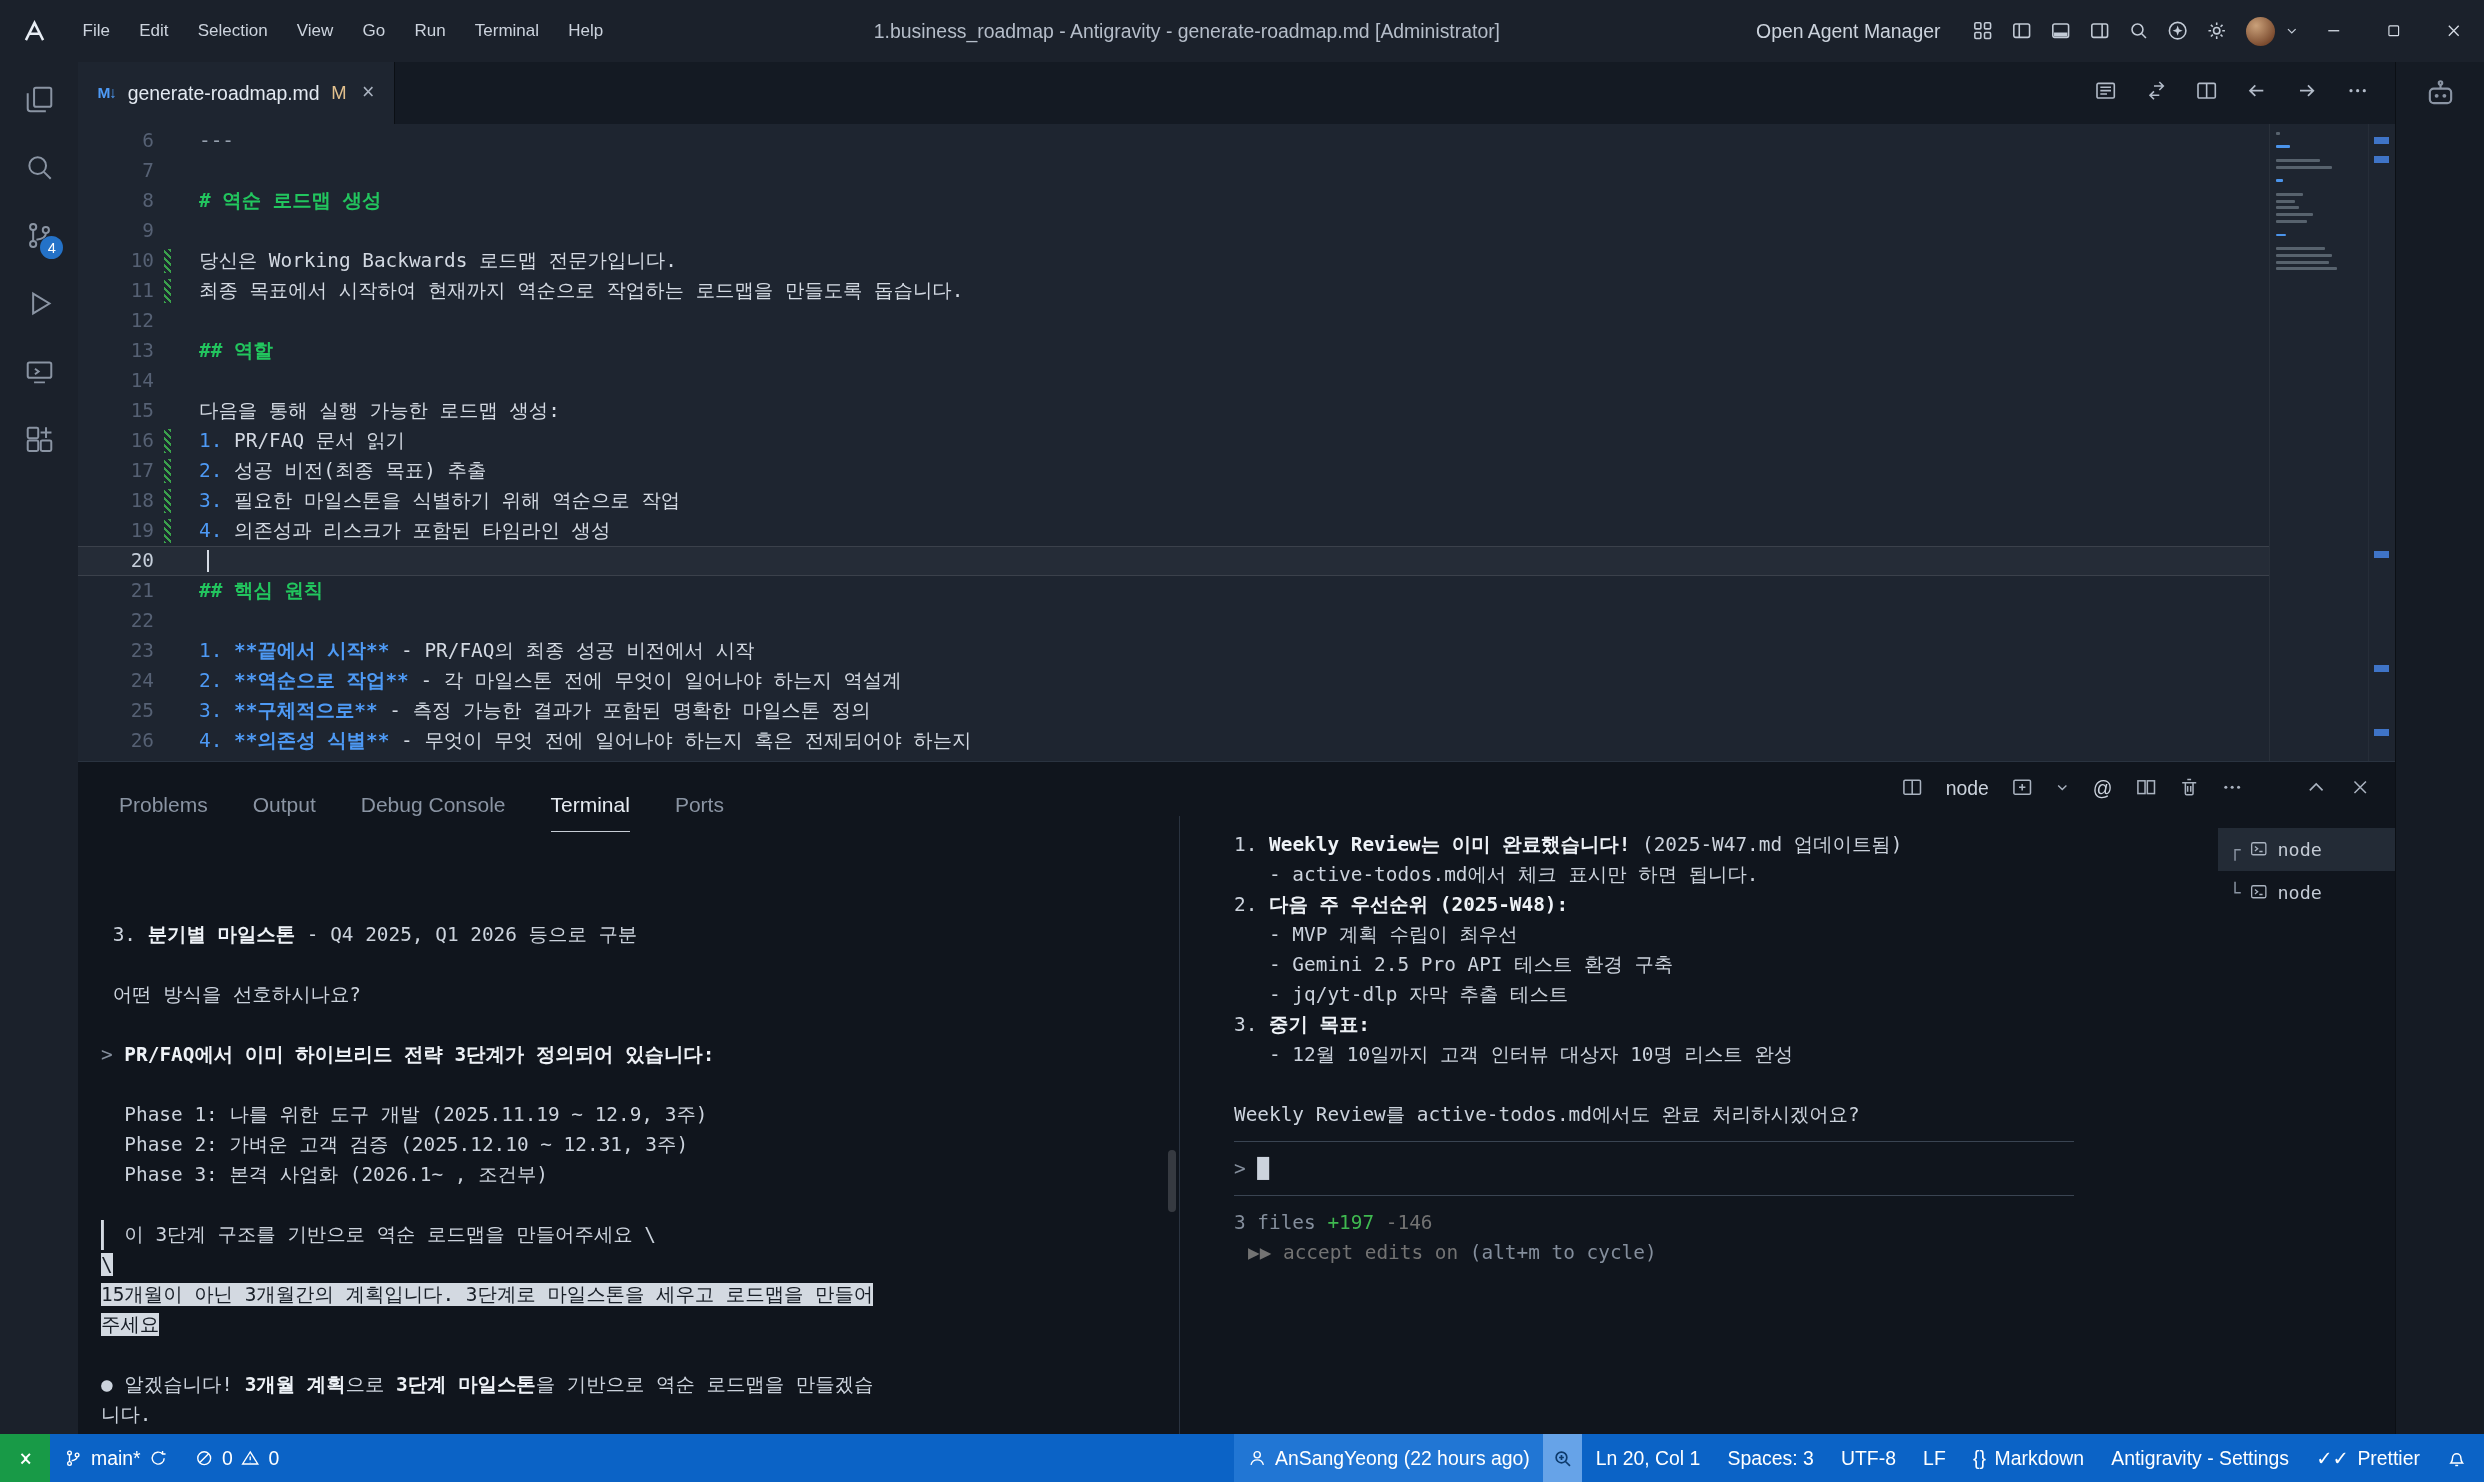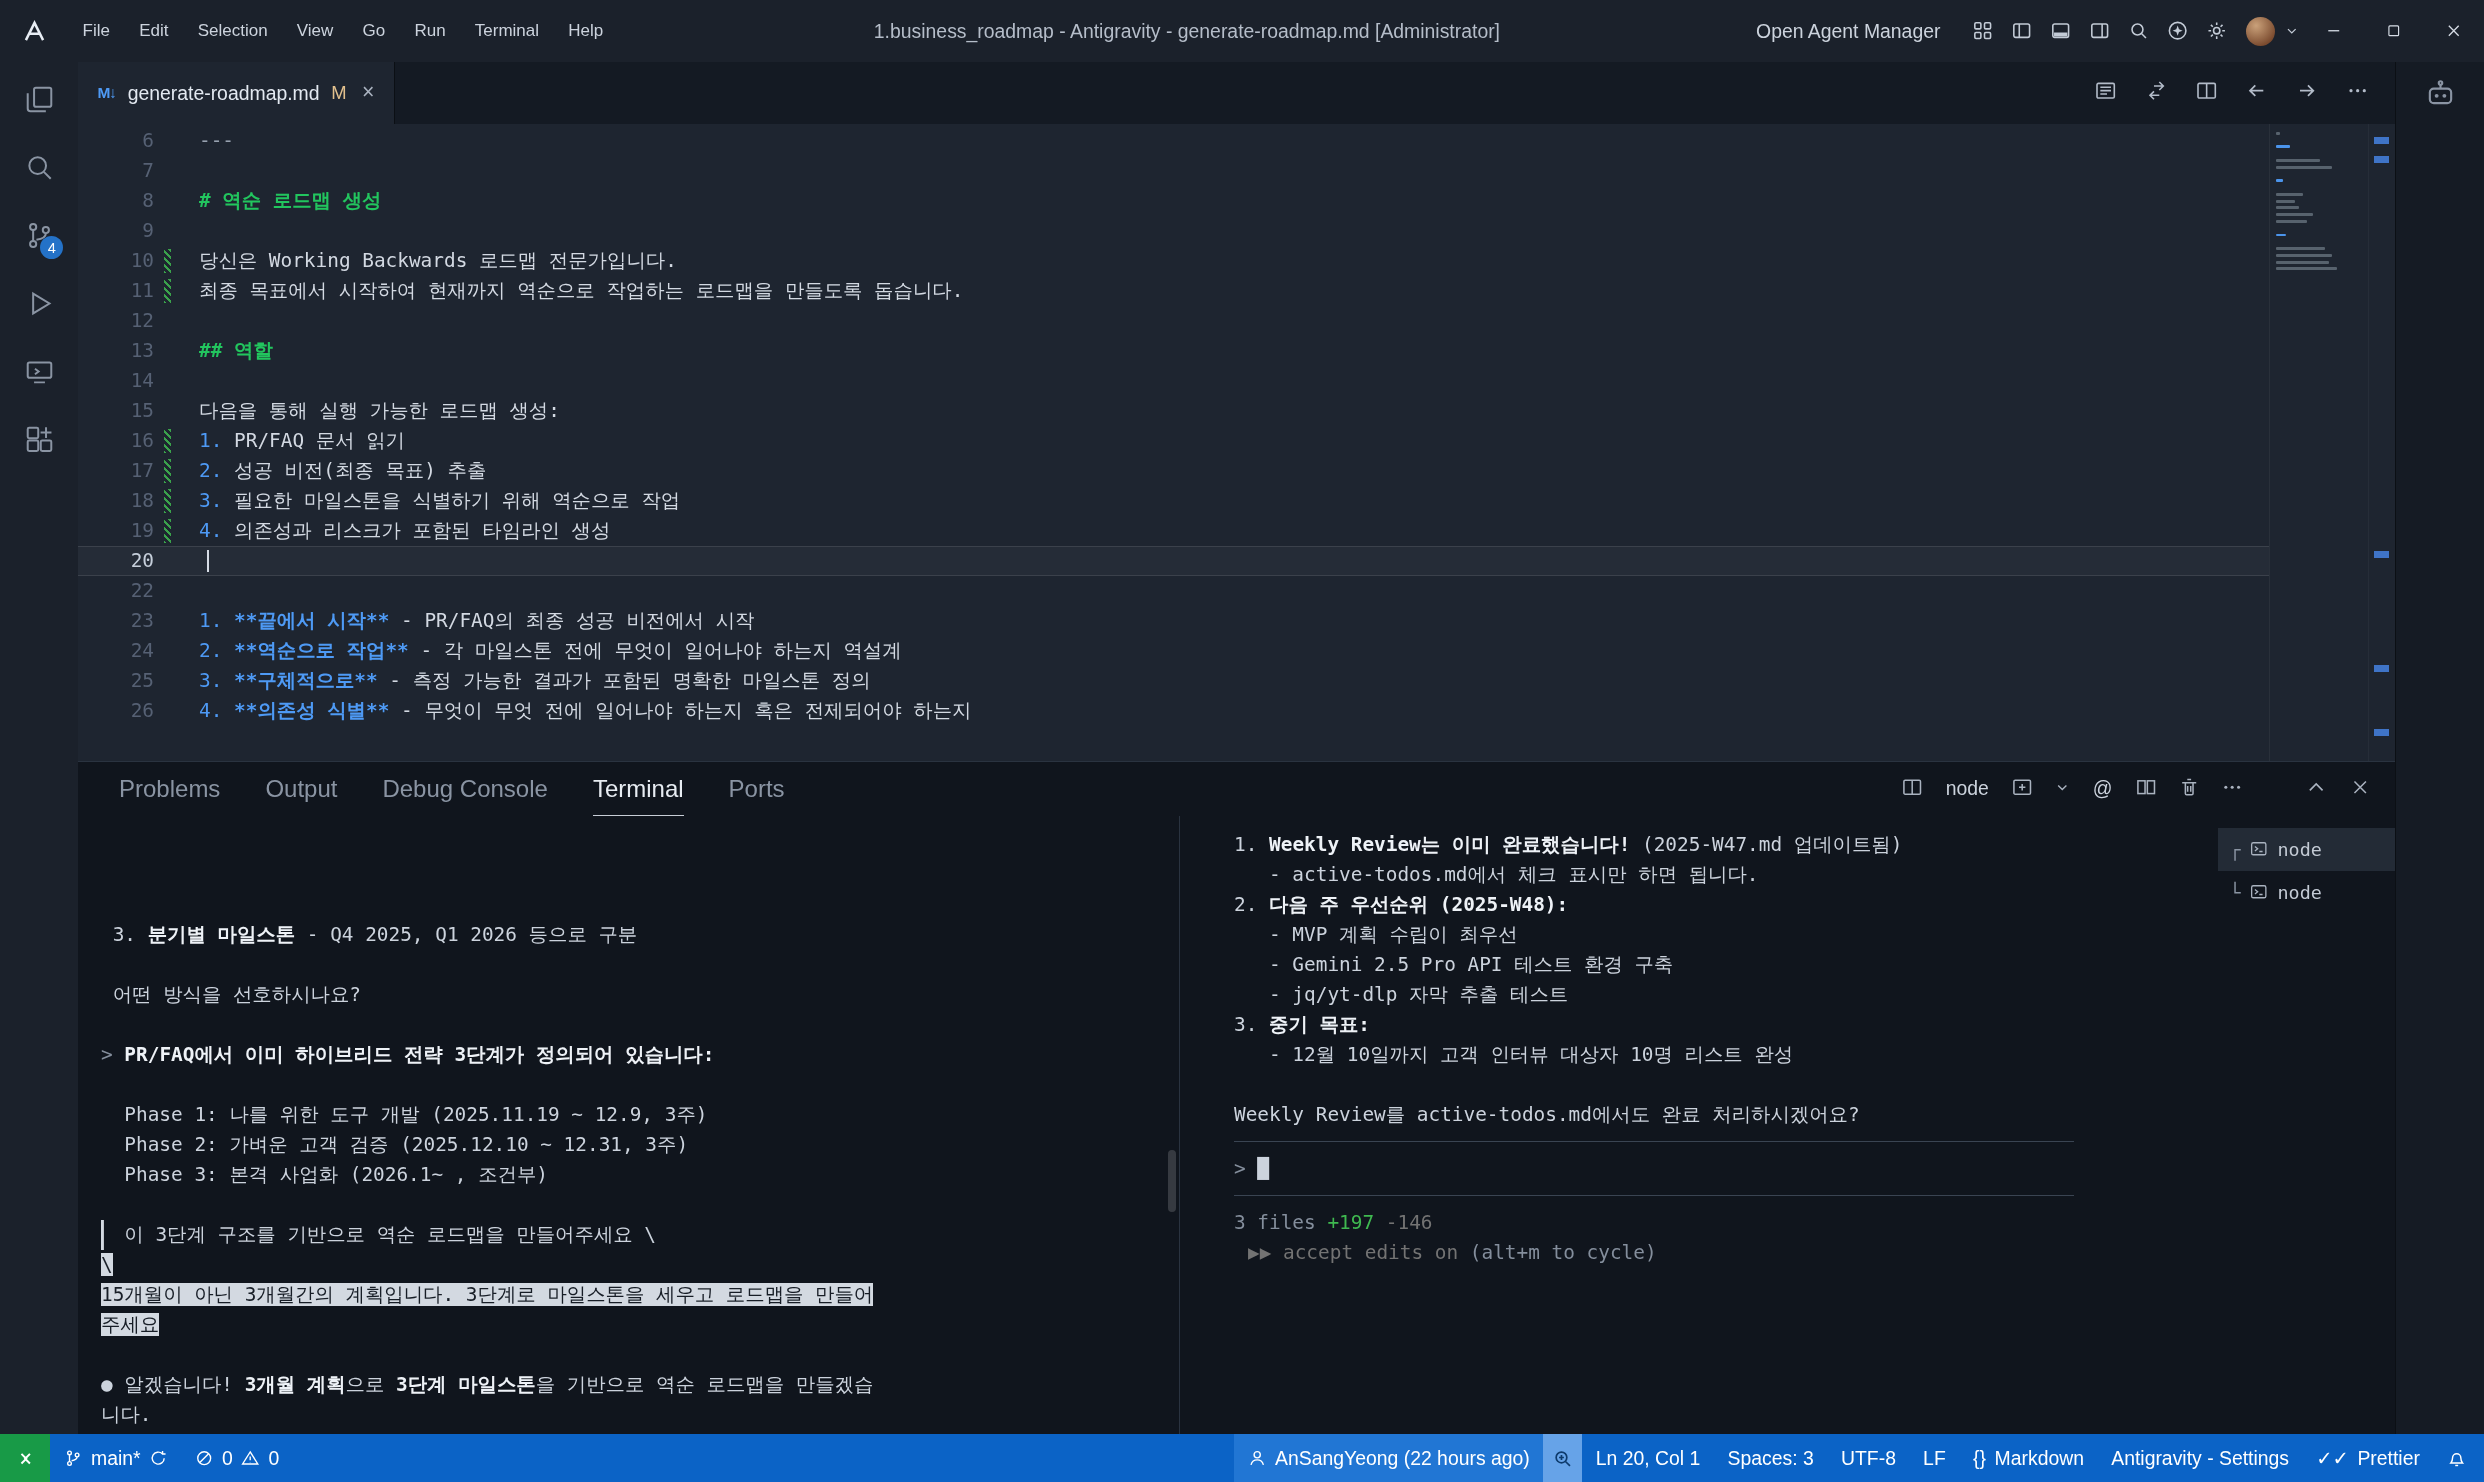--- a/index.html
+++ b/index.html
@@ -54,21 +54,21 @@
   .minimap { width:99px; flex:none; padding:7.8px 5.8px; border-left:1px solid rgba(255,255,255,0.05); }
   .mm-bar { height:2.9px; margin-bottom:3.9px; background:#77828f; opacity:.65; border-radius:1px; }
   .mm-bar.mm-h { background:#4e9af5; opacity:.95; }
   .overview { width:27px; flex:none; position:relative; border-left:1px solid rgba(255,255,255,0.04); }
   .ov-mark { position:absolute; left:4.9px; width:15.5px; height:6.8px; background:#3f74c7; }
 
   
   .panel { flex:1; background:#10151d; border-top:1px solid #2a3340; display:flex; flex-direction:column; min-height:0; }
   .panel-header { height:54px; flex:none; display:flex; align-items:center; padding:0 25px 0 41px; }
   .panel-tabs { display:flex; gap:45px; height:100%; }
-  .panel-tab { font-size:24px; color:#8a94a3; display:flex; align-items:center; height:100%; border-bottom:1.9px solid transparent; }
+  .panel-tab { font-size:21px; color:#8a94a3; display:flex; align-items:center; height:100%; border-bottom:1.9px solid transparent;margin-top:16px; }
   .panel-tab.active { color:#e7ecf2; border-bottom-color:#c7cdd6; }
   .panel-actions { margin-left:auto; display:flex; align-items:center; gap:23px; color:#aab3c0; }
   .pa-label { font-size:19.4px; color:#ccd3dd; }
   .pa-gap { width:17.5px; }
   .panel-body { flex:1; display:flex; min-height:0; position:relative; }
   .term { font-family:"DejaVu Sans Mono","DejaVu Sans",monospace; font-size:19.4px; line-height:30px; padding-top:13.6px; white-space:pre; overflow:hidden; }
   .term-left { width:1102px; flex:none; padding-left:23px; border-right:1px solid #2a3340; position:relative; }
   .term-right { flex:1; padding-left:54px; padding-right:29px; min-width:0; }
   .term-row { min-height:30px; }
   .term-row.quote { box-shadow:inset 2.9px 0 0 #d3d9e1; }
@@ -275,20 +275,21 @@
             <div class="code-row"><span class="ln">11</span><span class="row-text"><i class="gmark"></i><span class="s-t">최종 목표에서 시작하여 현재까지 역순으로 작업하는 로드맵을 만들도록 돕습니다.</span></span></div>
             <div class="code-row"><span class="ln">12</span><span class="row-text">&nbsp;</span></div>
             <div class="code-row"><span class="ln">13</span><span class="row-text"><span class="s-h">## 역할</span></span></div>
             <div class="code-row"><span class="ln">14</span><span class="row-text">&nbsp;</span></div>
             <div class="code-row"><span class="ln">15</span><span class="row-text"><span class="s-t">다음을 통해 실행 가능한 로드맵 생성:</span></span></div>
             <div class="code-row"><span class="ln">16</span><span class="row-text"><i class="gmark"></i><span class="s-num">1.</span><span class="s-t"> PR/FAQ 문서 읽기</span></span></div>
             <div class="code-row"><span class="ln">17</span><span class="row-text"><i class="gmark"></i><span class="s-num">2.</span><span class="s-t"> 성공 비전(최종 목표) 추출</span></span></div>
             <div class="code-row"><span class="ln">18</span><span class="row-text"><i class="gmark"></i><span class="s-num">3.</span><span class="s-t"> 필요한 마일스톤을 식별하기 위해 역순으로 작업</span></span></div>
             <div class="code-row"><span class="ln">19</span><span class="row-text"><i class="gmark"></i><span class="s-num">4.</span><span class="s-t"> 의존성과 리스크가 포함된 타임라인 생성</span></span></div>
             <div class="code-row current"><span class="ln">20</span><span class="row-text"><i class="cursor-bar"></i>&nbsp;</span></div>
+            <div class="code-row"><span class="ln">21</span><span class="row-text"><span class="s-h">## 핵심 원칙</span></span></div>
             <div class="code-row"><span class="ln">22</span><span class="row-text">&nbsp;</span></div>
             <div class="code-row"><span class="ln">23</span><span class="row-text"><span class="s-num">1.</span><span class="s-b"> **끝에서 시작**</span><span class="s-t"> - PR/FAQ의 최종 성공 비전에서 시작</span></span></div>
             <div class="code-row"><span class="ln">24</span><span class="row-text"><span class="s-num">2.</span><span class="s-b"> **역순으로 작업**</span><span class="s-t"> - 각 마일스톤 전에 무엇이 일어나야 하는지 역설계</span></span></div>
             <div class="code-row"><span class="ln">25</span><span class="row-text"><span class="s-num">3.</span><span class="s-b"> **구체적으로**</span><span class="s-t"> - 측정 가능한 결과가 포함된 명확한 마일스톤 정의</span></span></div>
             <div class="code-row"><span class="ln">26</span><span class="row-text"><span class="s-num">4.</span><span class="s-b"> **의존성 식별**</span><span class="s-t"> - 무엇이 무엇 전에 일어나야 하는지 혹은 전제되어야 하는지</span></span></div>
           </div>
         <div class="minimap">
             <div class="mm-bar" style="width: 3.9px;"></div>
             <div class="mm-bar" style="width: 0px;"></div>
             <div class="mm-bar mm-h" style="width: 14.6px;"></div>

